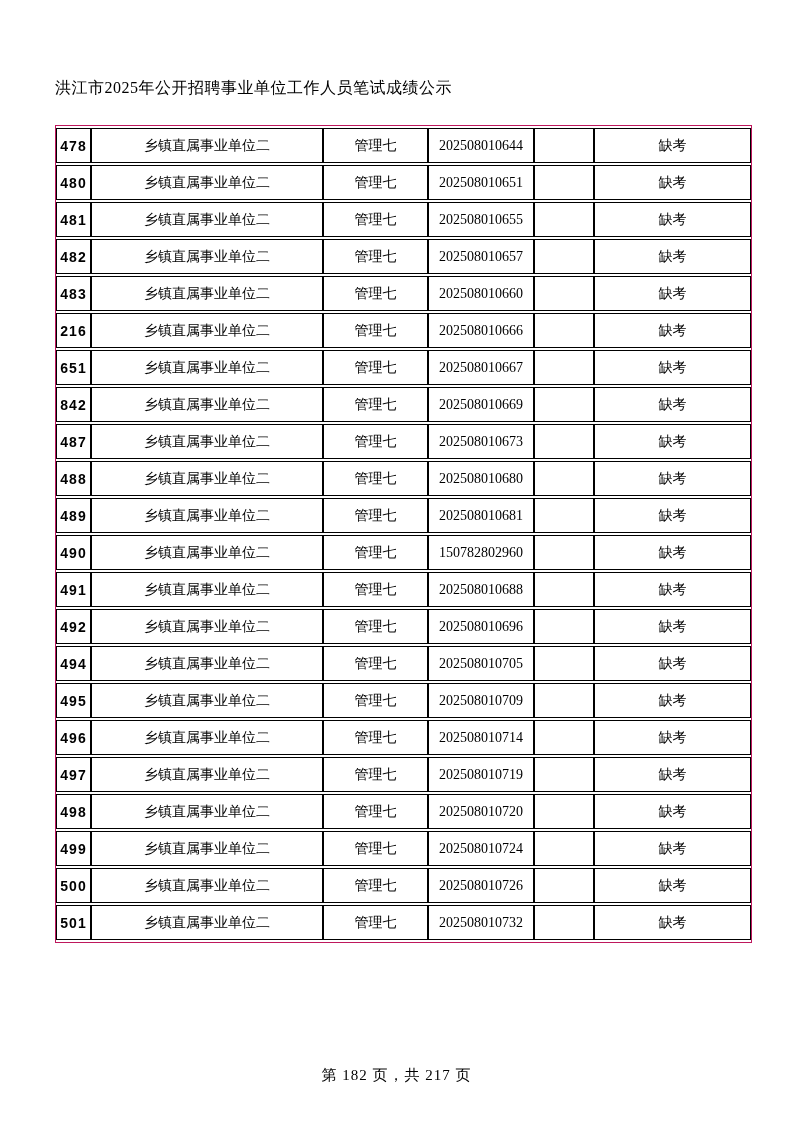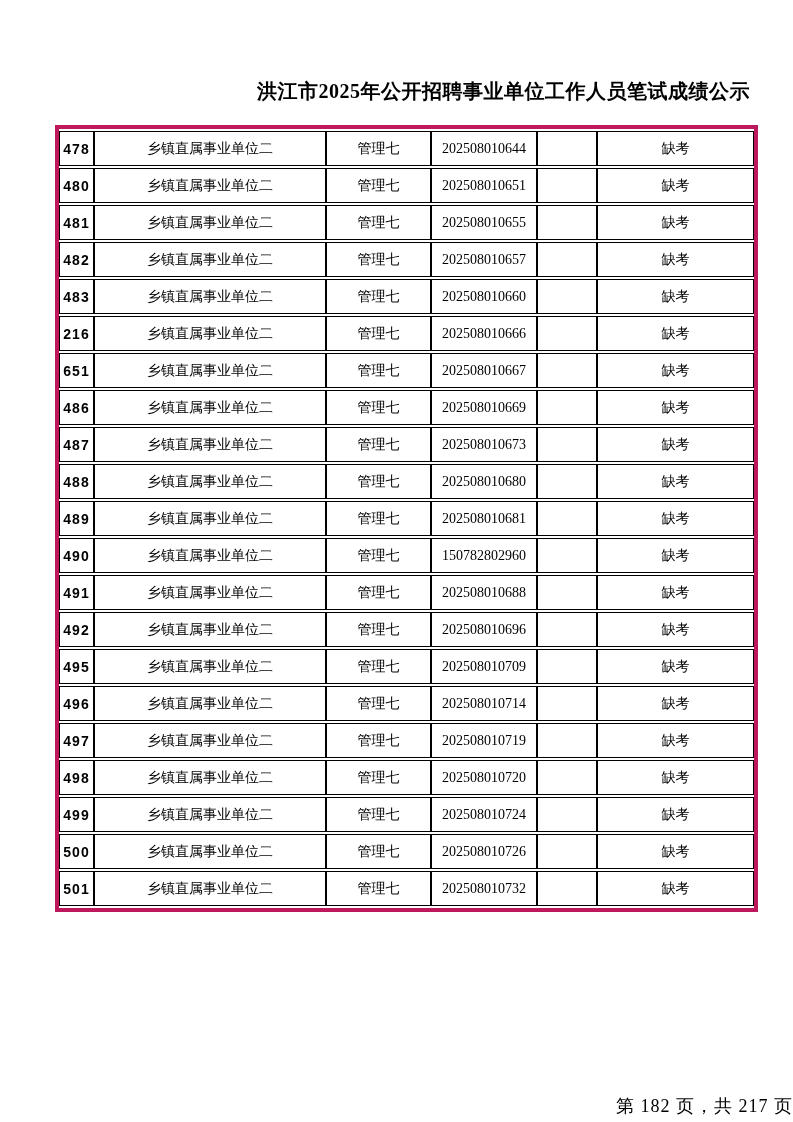--- a/index.html
+++ b/index.html
@@ -13,35 +13,35 @@
     position: relative;
     font-family: "Liberation Serif", "DejaVu Serif", serif;
     color: #000000;
     overflow: hidden;
   }
   .doc-title {
     position: absolute;
     top: 78px;
     left: 55px;
     width: 695px;
-    text-align: right;
-    font-size: 20px;
-    font-weight: 700;
+    text-align: left;
+    font-size: 16px;
+    font-weight: 400;
     letter-spacing: 0.5px;
     white-space: nowrap;
   }
   table.score-table {
     position: absolute;
     top: 125px;
     left: 55px;
     width: 695px;
     table-layout: fixed;
     border-collapse: separate;
     border-spacing: 0 2px;
-    border: 4px solid #be185d;
+    border: 1px solid #be185d;
     background: #ffffff;
   }
   table.score-table td {
     border: 1px solid #000;
     height: 33px;
     padding: 0 2px;
     text-align: center;
     vertical-align: middle;
     font-size: 14px;
     overflow: hidden;
@@ -59,24 +59,23 @@
     font-size: 15px;
   }
   td.c-unit, td.c-pos, td.c-remark {
     font-size: 14px;
   }
   .page-footer {
     position: absolute;
     top: 1066px;
     left: 0;
     width: 793px;
-    text-align: right;
-    font-size: 18px;
+    text-align: center;
+    font-size: 15px;
     letter-spacing: 1px;
-    margin-top: 28px;
   }
 </style>
 </head>
 <body>
 
 <div class="doc-title">洪江市2025年公开招聘事业单位工作人员笔试成绩公示</div>
 
 <table class="score-table">
   <colgroup>
     <col style="width:35px">
@@ -137,21 +136,21 @@
   </tr>
       <tr>
     <td class="c-no">651</td>
     <td class="c-unit">乡镇直属事业单位二</td>
     <td class="c-pos">管理七</td>
     <td class="c-exam">202508010667</td>
     <td class="c-score"></td>
     <td class="c-remark">缺考</td>
   </tr>
       <tr>
-    <td class="c-no">486</td>
+    <td class="c-no">842</td>
     <td class="c-unit">乡镇直属事业单位二</td>
     <td class="c-pos">管理七</td>
     <td class="c-exam">202508010669</td>
     <td class="c-score"></td>
     <td class="c-remark">缺考</td>
   </tr>
       <tr>
     <td class="c-no">487</td>
     <td class="c-unit">乡镇直属事业单位二</td>
     <td class="c-pos">管理七</td>
@@ -189,20 +188,28 @@
     <td class="c-pos">管理七</td>
     <td class="c-exam">202508010688</td>
     <td class="c-score"></td>
     <td class="c-remark">缺考</td>
   </tr>
       <tr>
     <td class="c-no">492</td>
     <td class="c-unit">乡镇直属事业单位二</td>
     <td class="c-pos">管理七</td>
     <td class="c-exam">202508010696</td>
+    <td class="c-score"></td>
+    <td class="c-remark">缺考</td>
+  </tr>
+      <tr>
+    <td class="c-no">494</td>
+    <td class="c-unit">乡镇直属事业单位二</td>
+    <td class="c-pos">管理七</td>
+    <td class="c-exam">202508010705</td>
     <td class="c-score"></td>
     <td class="c-remark">缺考</td>
   </tr>
       <tr>
     <td class="c-no">495</td>
     <td class="c-unit">乡镇直属事业单位二</td>
     <td class="c-pos">管理七</td>
     <td class="c-exam">202508010709</td>
     <td class="c-score"></td>
     <td class="c-remark">缺考</td>

